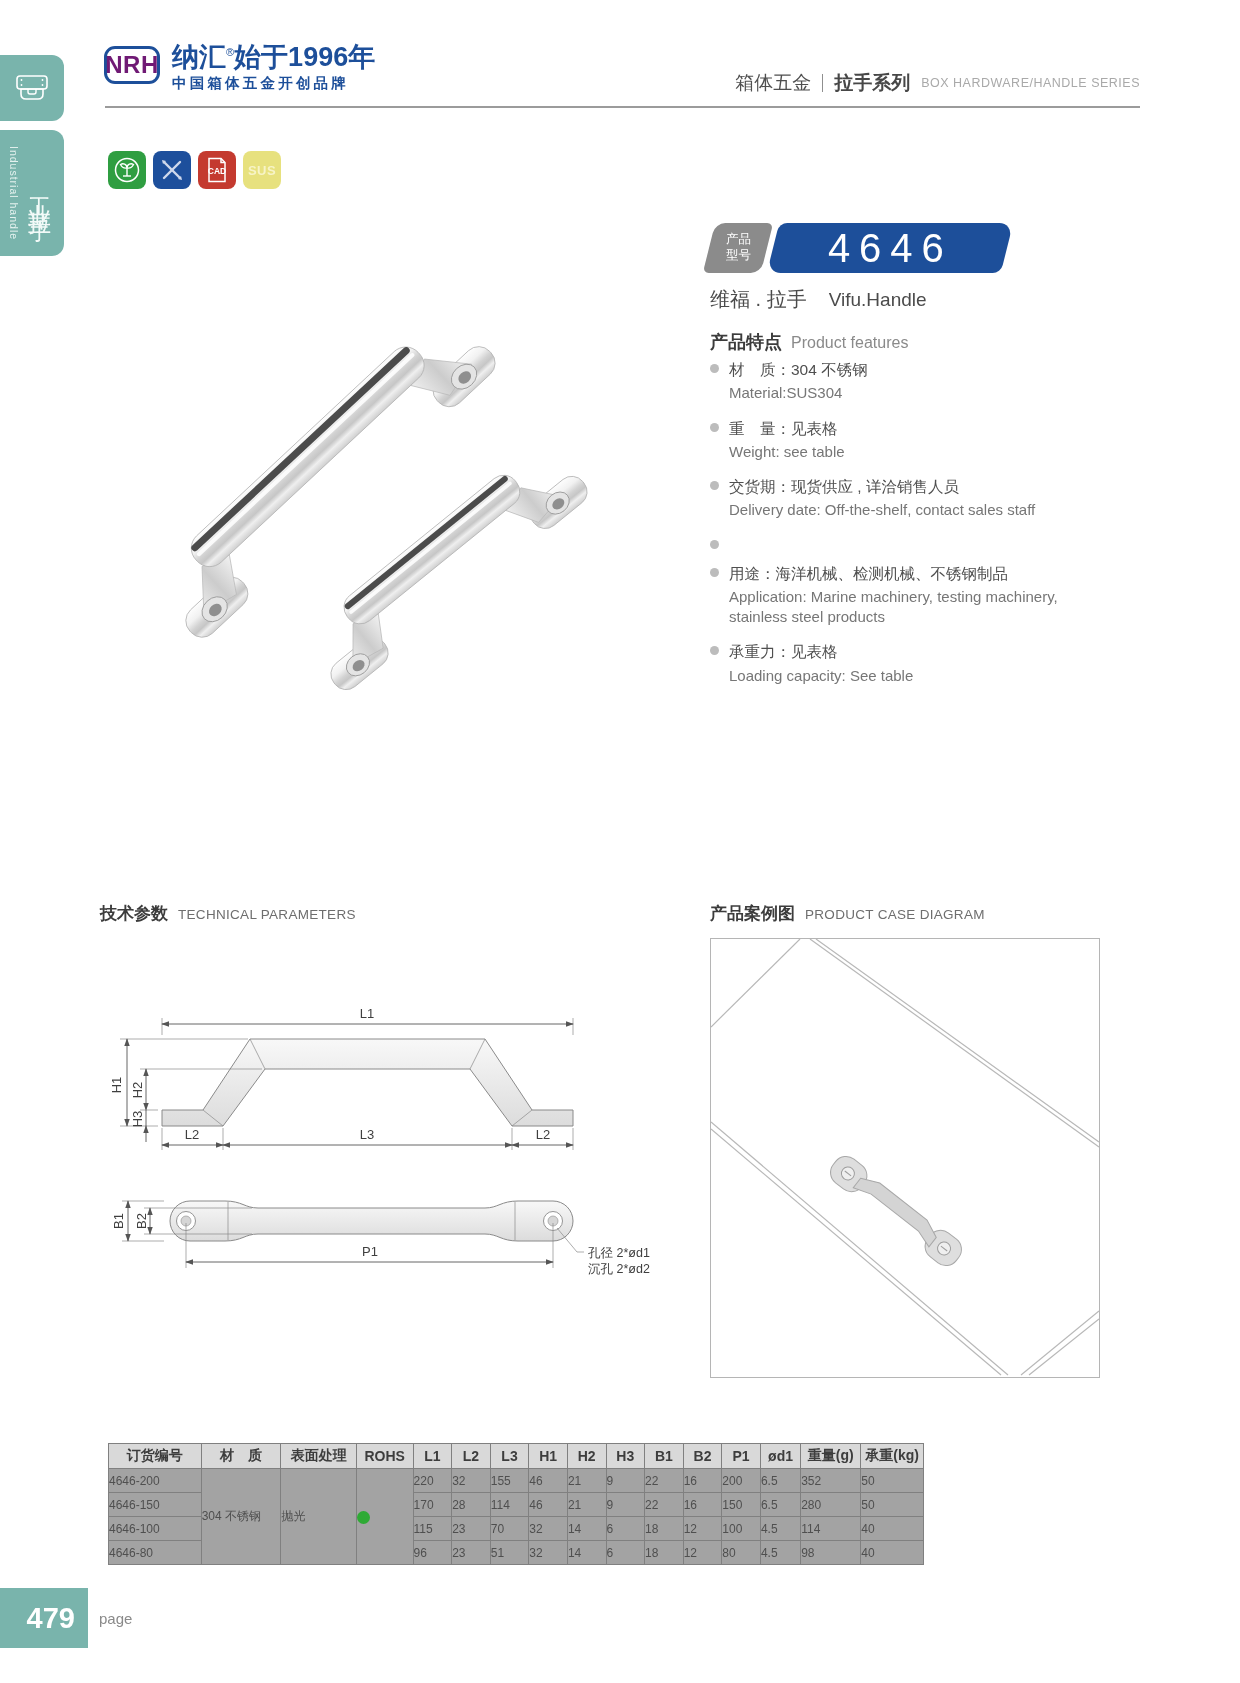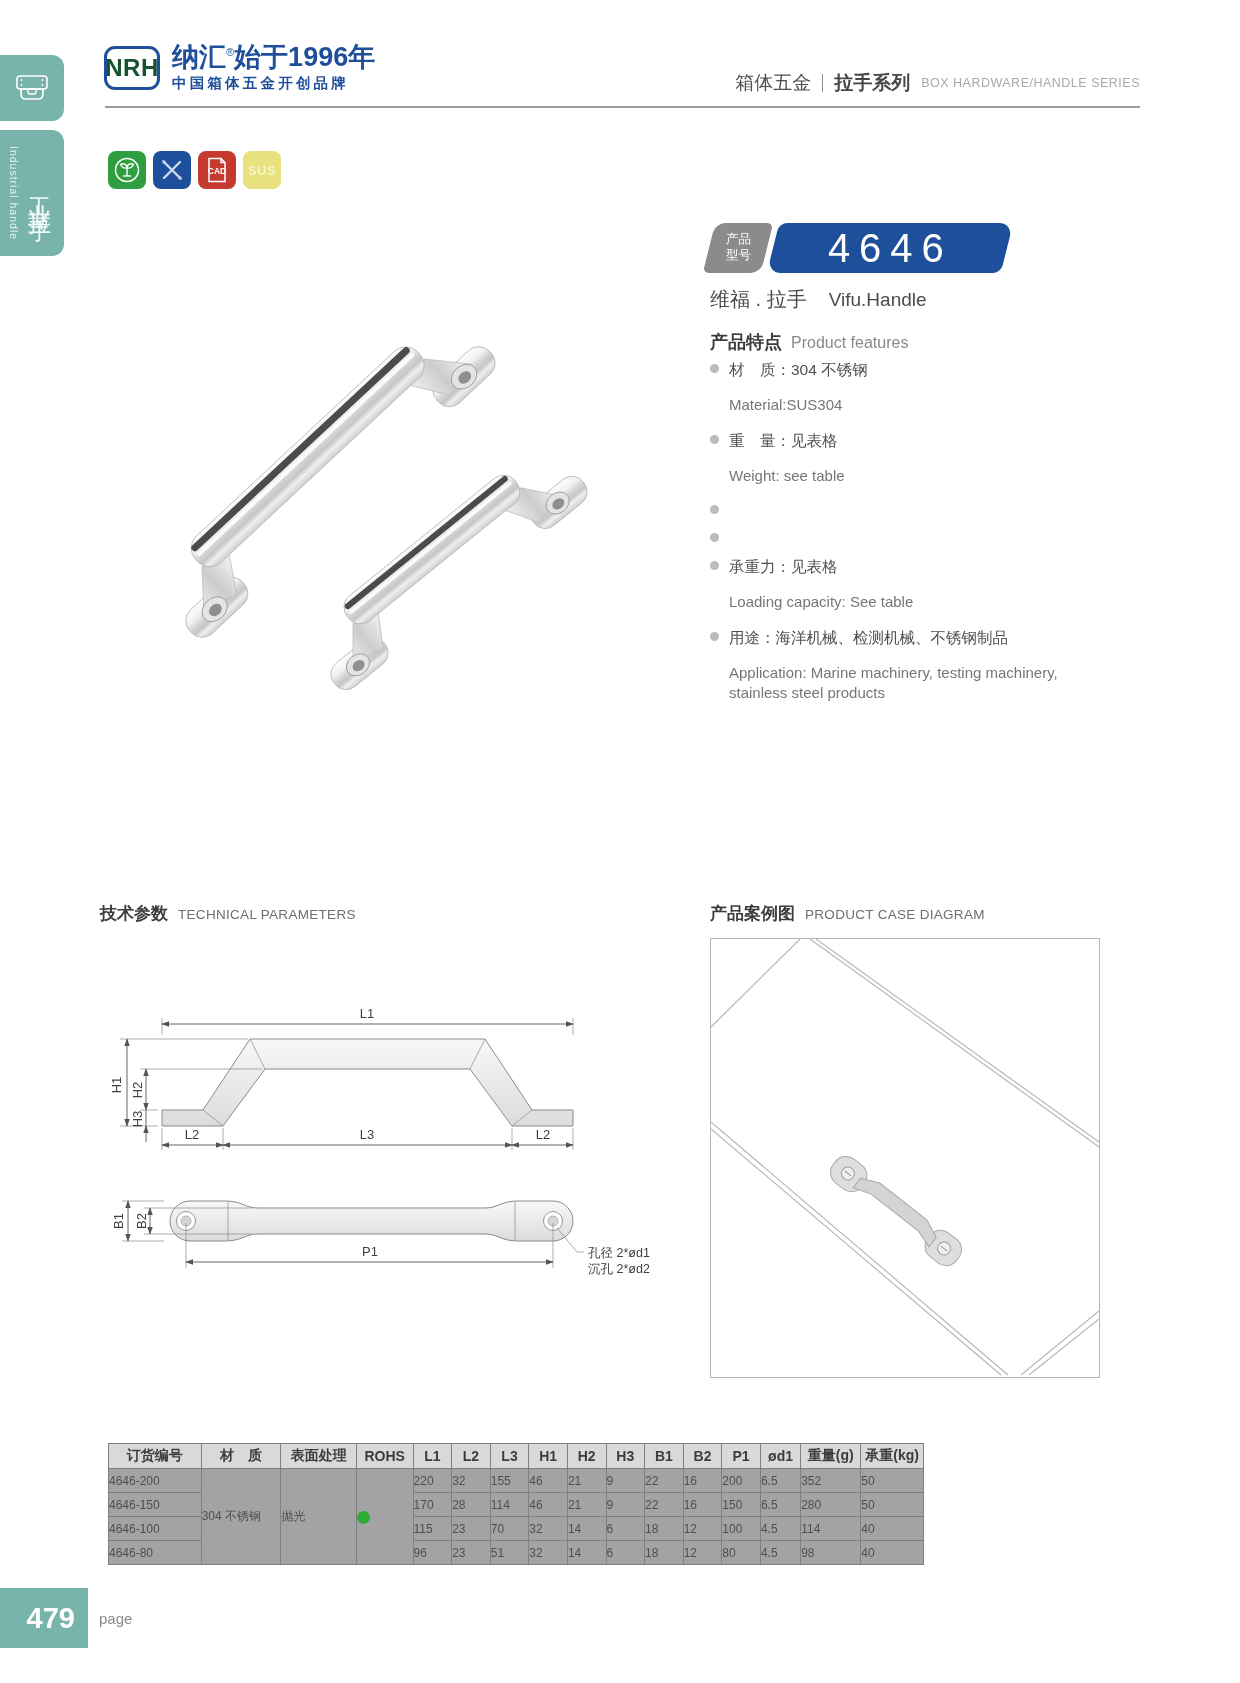--- a/index.html
+++ b/index.html
@@ -7,21 +7,21 @@
   .page { position:relative; width:1240px; height:1683px; background:#fff; margin:0 auto; overflow:hidden; }
 
   
   .side-tab { position:absolute; left:0; background:#79b4ac; border-radius:0 12px 12px 0; }
   .tab1 { top:55px; width:64px; height:66px; display:flex; align-items:center; justify-content:center; }
   .tab2 { top:130px; width:64px; height:126px; display:flex; align-items:center; justify-content:center; gap:5px; }
   .cn-vert { writing-mode:vertical-rl; text-orientation:mixed; font-size:23px; color:#f2faf8; letter-spacing:7px; }
   .en-vert { writing-mode:vertical-rl; text-orientation:mixed; font-size:10.5px; color:#e3f1ee; letter-spacing:1px; }
 
   
-  .logo-box { position:absolute; left:104px; top:46px; width:56px; height:44px; border:3.5px solid #1d4f9a; border-radius:11px; display:flex; align-items:center; justify-content:center; font-size:24px; font-weight:800; color:#14532d; letter-spacing:.5px; }
+  .logo-box { position:absolute; left:104px; top:46px; width:56px; height:38px; border:3.5px solid #1d4f9a; border-radius:11px; display:flex; align-items:center; justify-content:center; font-size:24px; font-weight:800; color:#701a75; letter-spacing:.5px; }
   .brand { position:absolute; left:172px; top:42px; color:#1d4f9a; }
   .brand-l1 { font-size:27px; font-weight:800; line-height:1.15; }
   .brand-reg { font-size:11px; vertical-align:super; font-weight:400; }
   .brand-l2 { font-size:14.5px; font-weight:700; letter-spacing:3.2px; margin-top:1px; }
   .series { position:absolute; top:70px; right:100px; display:flex; align-items:center; gap:11px; }
   .series-cn { font-size:19px; color:#4f4f4f; }
   .series-cn b { font-weight:700; color:#474747; }
   .series-div { width:1px; height:18px; background:#8f8f8f; }
   .series-en { font-size:12.5px; color:#a9a9a9; letter-spacing:.5px; }
   .head-rule { position:absolute; left:105px; top:106px; width:1035px; height:2px; background:#9b9b9b; }
@@ -46,21 +46,21 @@
   .prod-name .en { font-size:19px; color:#4b4b4b; }
 
   
   .features { position:absolute; left:710px; top:330px; width:400px; }
   .feat-title { display:flex; align-items:baseline; gap:9px; margin-bottom:4px; }
   .feat-title .cn { font-size:18px; font-weight:700; color:#3c3c3c; }
   .feat-title .en { font-size:16px; color:#8a8a8a; }
   .feat { display:flex; margin-bottom:13px; }
   .bullet { flex:0 0 9px; width:9px; height:9px; border-radius:50%; background:#bcbcbc; margin-top:6px; margin-right:10px; }
   .feat-cn { font-size:15.5px; color:#4f4f4f; line-height:1.5; }
-  .feat-en { font-size:15px; color:#767676; line-height:1.35; margin-top:14px; }
+  .feat-en { font-size:15px; color:#767676; line-height:1.35; margin-top:2px; }
 
   
   .sec-head { position:absolute; display:flex; align-items:baseline; gap:10px; }
   .sec-head .cn { font-size:17px; font-weight:700; color:#3c3c3c; }
   .sec-head .en { font-size:13.5px; color:#6e6e6e; letter-spacing:.3px; }
   .sh-left { left:100px; top:902px; }
   .sh-right { left:710px; top:902px; }
 
   
   .tech-svg { position:absolute; left:100px; top:938px; width:560px; height:348px; }
@@ -225,36 +225,40 @@
         </div>
         <div class="feat">
           <span class="bullet"></span>
           <div>
             <div class="feat-cn">重　量：见表格</div>
             <div class="feat-en">Weight: see table</div>
           </div>
         </div>
         <div class="feat">
           <span class="bullet"></span>
-        </div>
-        <div class="feat">
-          <span class="bullet"></span>
+          <div>
+            <div class="feat-cn">交货期：现货供应 , 详洽销售人员</div>
+            <div class="feat-en">Delivery date: Off-the-shelf, contact sales staff</div>
+          </div>
+        </div>
+        <div class="feat">
+          <span class="bullet"></span>
+        </div>
+        <div class="feat">
+          <span class="bullet"></span>
+          <div>
+            <div class="feat-cn">用途：海洋机械、检测机械、不锈钢制品</div>
+            <div class="feat-en">Application: Marine machinery, testing machinery, stainless steel products</div>
+          </div>
         </div>
         <div class="feat">
           <span class="bullet"></span>
           <div>
             <div class="feat-cn">承重力：见表格</div>
             <div class="feat-en">Loading capacity: See table</div>
-          </div>
-        </div>
-        <div class="feat">
-          <span class="bullet"></span>
-          <div>
-            <div class="feat-cn">用途：海洋机械、检测机械、不锈钢制品</div>
-            <div class="feat-en">Application: Marine machinery, testing machinery, stainless steel products</div>
           </div>
         </div>
       </div>
   </div>
 
   <div class="sec-head sh-left">
     <span class="cn">技术参数</span>
       <span class="en">TECHNICAL PARAMETERS</span>
   </div>
   <div class="sec-head sh-right">

